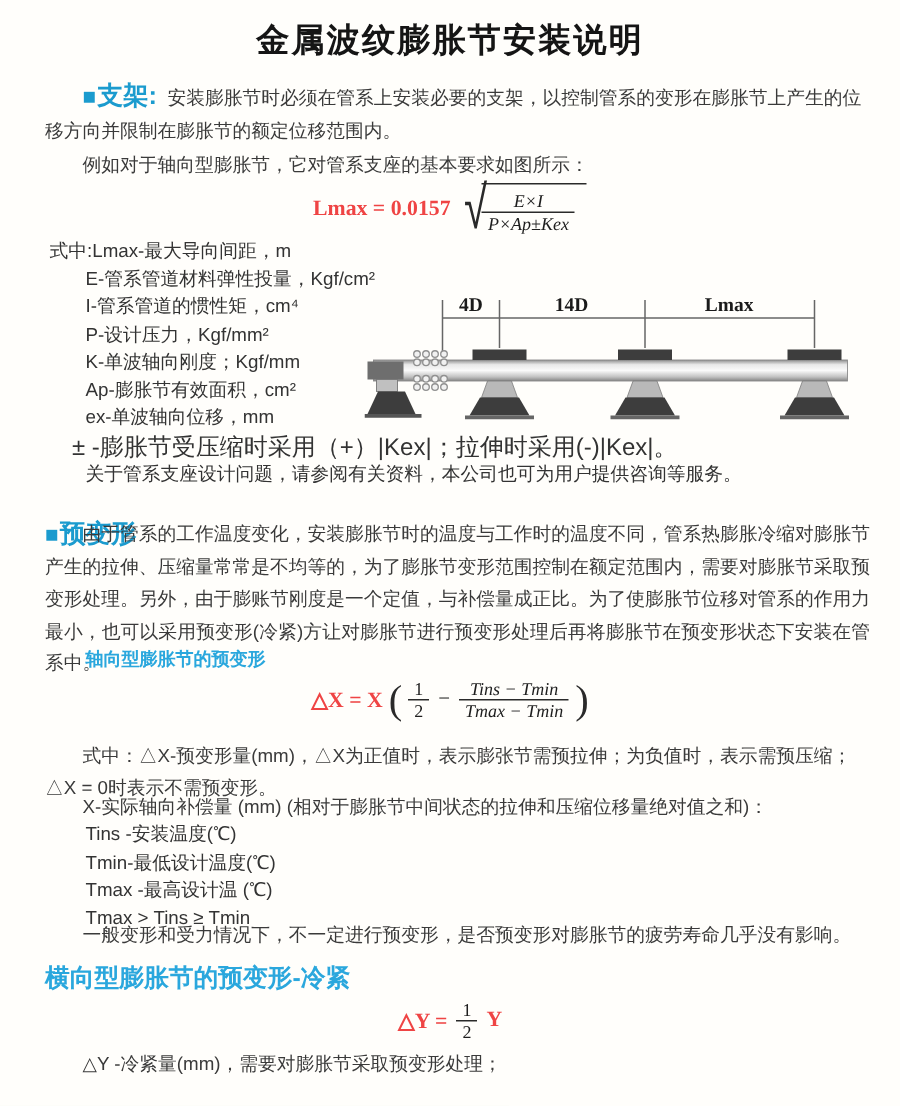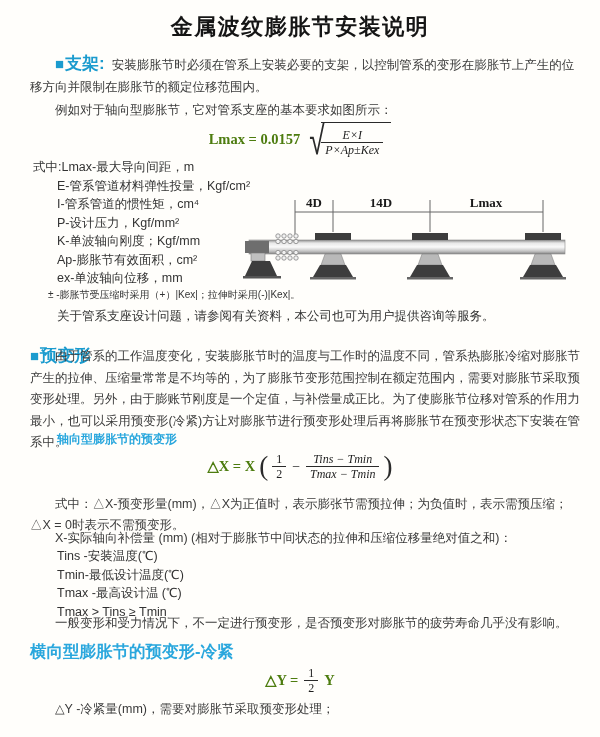--- a/index.html
+++ b/index.html
@@ -18,39 +18,39 @@
 
   .para{position:absolute;margin:0;font-size:12.5px;line-height:22px;color:#3a3a3a;}
   .para1{top:53px;left:30px;right:22px;text-indent:2em;}
   .sq{color:#1b9bce;font-size:15px;font-style:normal;margin-right:1px;}
   .sec-label{color:#1b9bce;font-size:17px;font-weight:bold;margin-right:7px;}
   .para2{top:99px;left:30px;right:22px;text-indent:2em;}
 
   
   .formula{position:absolute;left:0;right:0;display:flex;justify-content:center;align-items:center;color:#222;}
   .formula1{top:122px;gap:6px;}
-  .f-lhs,.f-bold{font-family:"Liberation Serif",serif;font-weight:bold;font-size:14.5px;color:#4d7c0f;}
+  .f-lhs,.f-bold{font-family:"Liberation Serif",serif;font-weight:bold;font-size:14.5px;color:#ef4444;}
   .f-it{font-family:"Liberation Serif",serif;font-style:italic;}
   .frac{display:inline-flex;flex-direction:column;text-align:center;
         font-family:"Liberation Serif",serif;font-size:12px;line-height:1.2;color:#1e1e1e;}
   .frac .num,.frac .den{padding:0 4px;}
   .frac .den{border-top:1.2px solid #2a2a2a;}
   .sqrt{display:inline-flex;align-items:center;}
   .rad{font-size:40px;font-weight:300;line-height:34px;color:#2a2a2a;transform:scaleX(.7);margin-right:-7px;}
   .radicand{border-top:1.5px solid #2a2a2a;padding:2px 8px 0 0;}
   .formula2{top:452px;gap:4px;}
   .bigparen{font-family:"Liberation Serif",serif;font-size:27px;font-weight:300;line-height:1;color:#2a2a2a;}
   .f-minus{font-family:"Liberation Serif",serif;font-size:14px;margin:0 2px;}
   .formula3{top:666px;gap:6px;}
 
   
   .defs{position:absolute;top:158px;left:33px;width:240px;font-size:12.5px;line-height:18.5px;color:#333;}
   .def-line{white-space:nowrap;}
   .def-line.indent{padding-left:24px;}
-  .pm-note{position:absolute;top:288px;left:48px;right:10px;margin:0;font-size:10px;color:#333;white-space:nowrap;}
+  .pm-note{position:absolute;top:288px;left:48px;right:10px;margin:0;font-size:16px;color:#333;white-space:nowrap;}
   .consult{position:absolute;top:308px;left:57px;right:10px;margin:0;font-size:12.5px;color:#333;}
 
   
   .diagram{position:absolute;left:243px;top:192px;}
   .dim-label{font-family:"Liberation Serif",serif;font-weight:bold;font-size:13px;fill:#1a1a1a;}
 
   
   .sec-head2{position:absolute;top:323px;left:30px;margin-top:21px;}
   .para3{top:346px;left:30px;right:20px;line-height:21.5px;text-indent:2em;text-align:justify;}
   .subhead{position:absolute;margin:0;font-weight:bold;color:#2aa7dd;}

